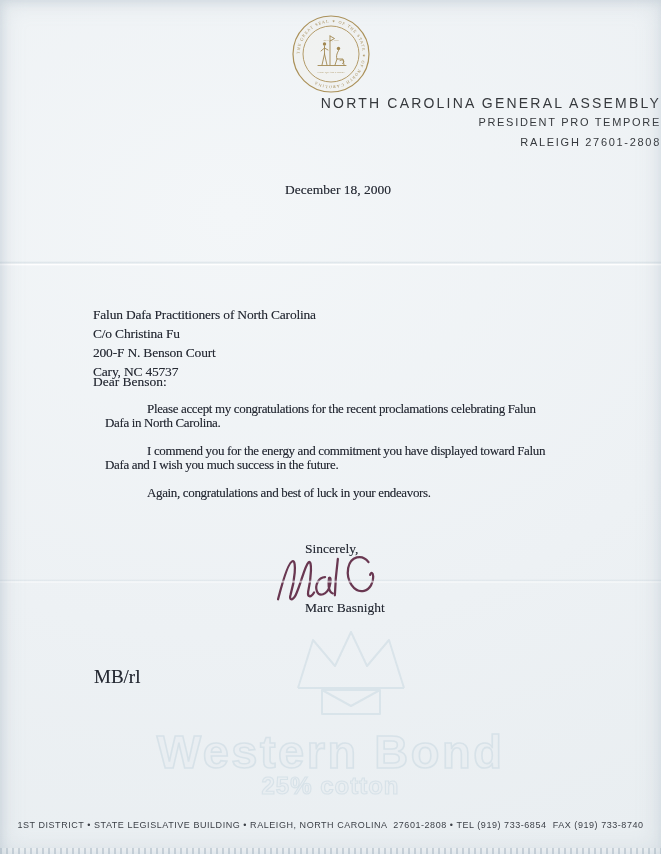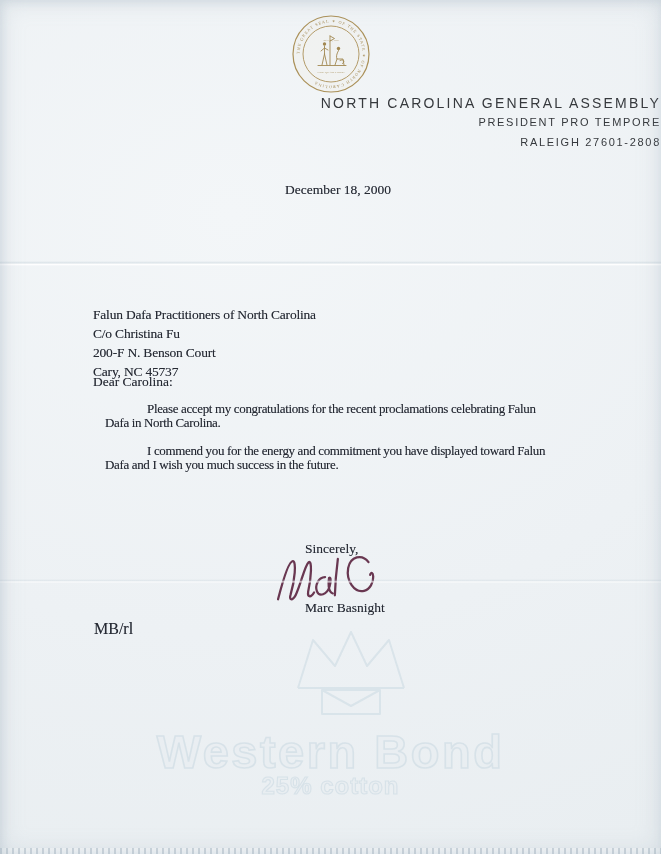--- a/index.html
+++ b/index.html
@@ -40,21 +40,21 @@
 
   .recipient { left:93px; top:297px; font-size:13.5px; line-height:19px; letter-spacing:-0.2px;margin-top:8px; }
   .salutation { left:93px; top:374px; font-size:13.5px; }
 
   .body-block { left:93px; top:402px; width:516px; font-size:13px; letter-spacing:-0.35px; }
   .body-block p { margin:0 0 14px 12px; line-height:14px; text-indent:42px; white-space:pre-line; }
 
   .valediction { left:305px; top:541px; font-size:13.5px; }
   .signature  { left:274px; top:551px; width:108px; height:52px; transform:rotate(-3deg); }
   .typed-name { left:305px; top:600px; font-size:13.5px; }
-  .reference  { left:94px; top:620px; font-size:16px; }
+  .reference  { left:94px; top:666px; font-size:19px; }
 
   
   .wm-crown { left:262px; top:628px; width:178px; height:92px; opacity:0.9; }
   .wm-text { left:0; width:100%; text-align:center; font-family:"Liberation Sans", sans-serif;
     font-weight:700; color:rgba(223,232,237,0.12);
     -webkit-text-stroke:1.6px rgba(211,223,230,0.85); }
   .wm-brand  { top:724px; font-size:47px; letter-spacing:2.5px; }
   .wm-cotton { top:772px; font-size:24px; letter-spacing:1px; -webkit-text-stroke-width:1.1px; }
 
   .footer { left:0; top:820px; width:100%; text-align:center;
@@ -111,42 +111,44 @@
 
   <div class="abs dateline soft">December 18, 2000</div>
 
   <div class="abs recipient soft">
     <div>Falun Dafa Practitioners of North Carolina</div>
     <div>C/o Christina Fu</div>
     <div>200-F N. Benson Court</div>
     <div>Cary, NC 45737</div>
   </div>
 
-  <div class="abs salutation soft">Dear Carolina:</div>
+  <div class="abs salutation soft">Dear Benson:</div>
 
   <div class="abs body-block soft">
     <p>Please accept my congratulations for the recent proclamations celebrating Falun
 Dafa in North Carolina.</p>
     <p>I commend you for the energy and commitment you have displayed toward Falun
 Dafa and I wish you much success in the future.</p>
+    <p>Again, congratulations and best of luck in your endeavors.</p>
   </div>
 
   <div class="abs valediction soft">Sincerely,</div>
 
   <svg class="abs signature" viewBox="0 0 110 52" aria-label="Marc">
     <g fill="none" stroke="#5e2843" stroke-width="2.3" stroke-linecap="round" stroke-linejoin="round" opacity="0.92">
       <path d="M3,46 C9,27 16,8 20,8 C24,8 21,28 16,42 C14,47 17,49 21,43 C27,32 32,13 36,10 C40,7 38,26 34,40 C33,45 36,47 40,41"></path>
       <path d="M52,26 C45,26 41,34 43,40 C45,46 53,44 56,36 C58,30 58,26 56,27 C55,31 54,41 59,43"></path>
       <path d="M66,8 C64,19 62,33 61,45"></path>
       <path d="M97,13 C91,4 79,6 76,18 C73,31 81,44 91,42 C97,41 101,34 101,28 C101,24 99,23 98,26"></path>
     </g>
   </svg>
 
   <div class="abs typed-name soft">Marc Basnight</div>
 
   <div class="abs reference soft">MB/rl</div>
 
+  <div class="abs footer">1ST DISTRICT • STATE LEGISLATIVE BUILDING • RALEIGH, NORTH CAROLINA  27601-2808 • TEL (919) 733-6854  FAX (919) 733-8740</div>
 
   <div class="abs fold fold-1"></div>
   <div class="abs fold fold-2"></div>
   <div class="abs perforation"></div>
 
 </div>
 
 </body></html>

